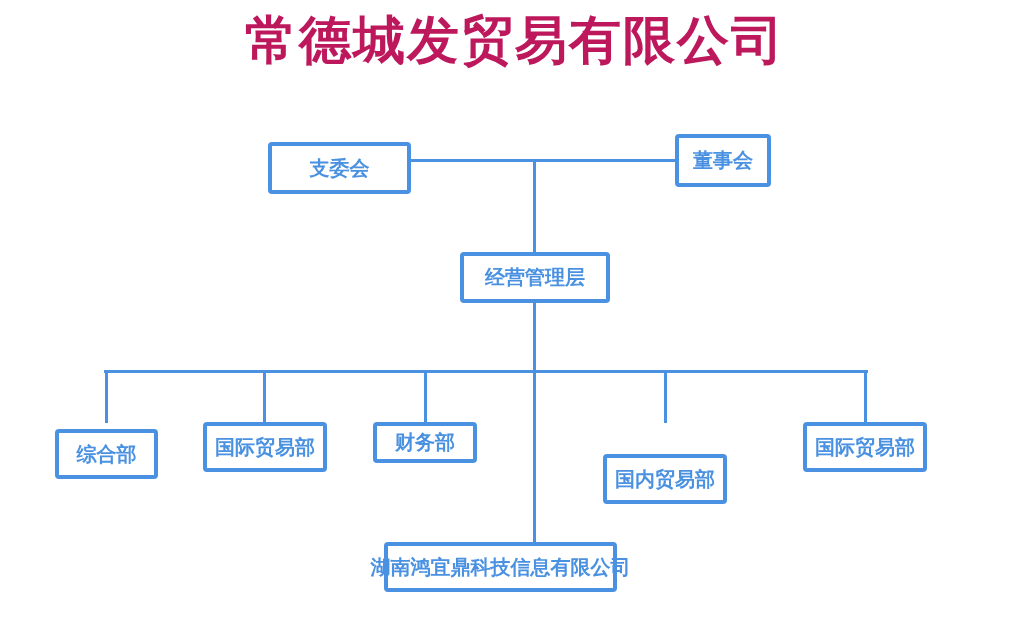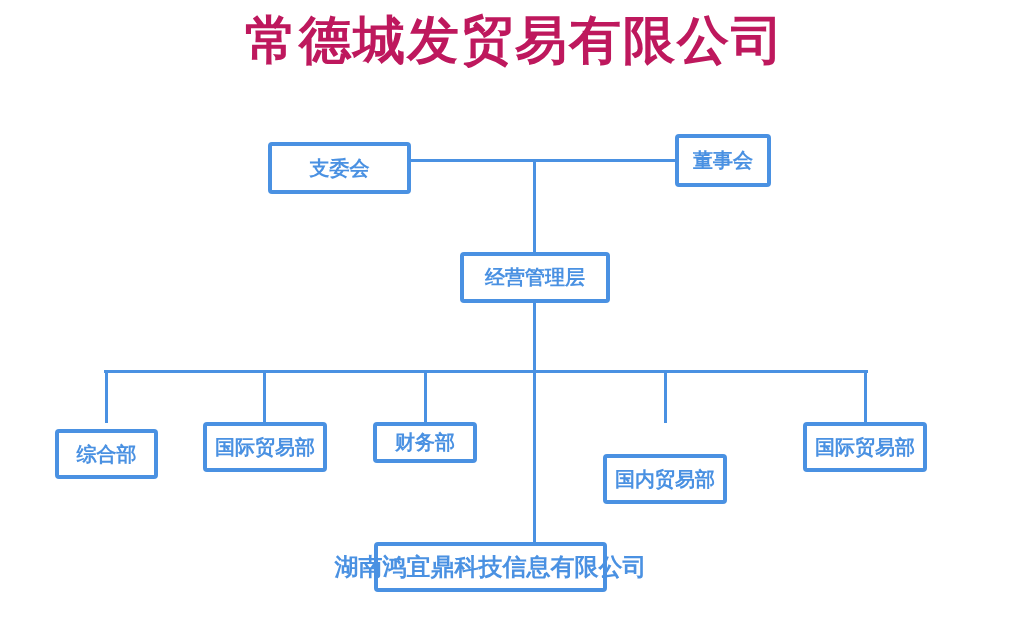--- a/index.html
+++ b/index.html
@@ -52,21 +52,21 @@
   }
   
   .n-zhi  { left: 268px; top: 142px; width: 143px; height: 52px; }
   .n-dong { left: 675px; top: 134px; width: 96px; height: 53px; }
   .n-mgmt { left: 460px; top: 252px; width: 150px; height: 51px; }
   .n-d1   { left: 55px;  top: 422px; width: 103px; height: 50px; margin-top: 7px; }
   .n-d2   { left: 203px; top: 422px; width: 124px; height: 50px; }
   .n-d3   { left: 373px; top: 422px; width: 104px; height: 41px; }
   .n-d4   { left: 603px; top: 422px; width: 124px; height: 50px; margin-top: 32px; }
   .n-d5   { left: 803px; top: 422px; width: 124px; height: 50px; }
-  .n-sub  { left: 374px; top: 542px; width: 233px; height: 50px; font-size: 24px; }
+  .n-sub  { left: 384px; top: 542px; width: 233px; height: 50px; font-size: 20px; }
   
   .l-top-h  { left: 392px; top: 159px; width: 284px; height: 3px; }
   .l-top-v  { left: 533px; top: 160px; width: 3px;  height: 93px; }
   .l-mid-v  { left: 533px; top: 302px; width: 3px;  height: 240px; }
   .l-main-h { left: 104px; top: 370px; width: 764px; height: 3px; }
   .l-drop1  { left: 105px; top: 370px; width: 3px;  height: 53px; }
   .l-drop2  { left: 263px; top: 370px; width: 3px;  height: 53px; }
   .l-drop3  { left: 424px; top: 370px; width: 3px;  height: 53px; }
   .l-drop4  { left: 664px; top: 370px; width: 3px;  height: 53px; }
   .l-drop5  { left: 864px; top: 370px; width: 3px;  height: 53px; }

